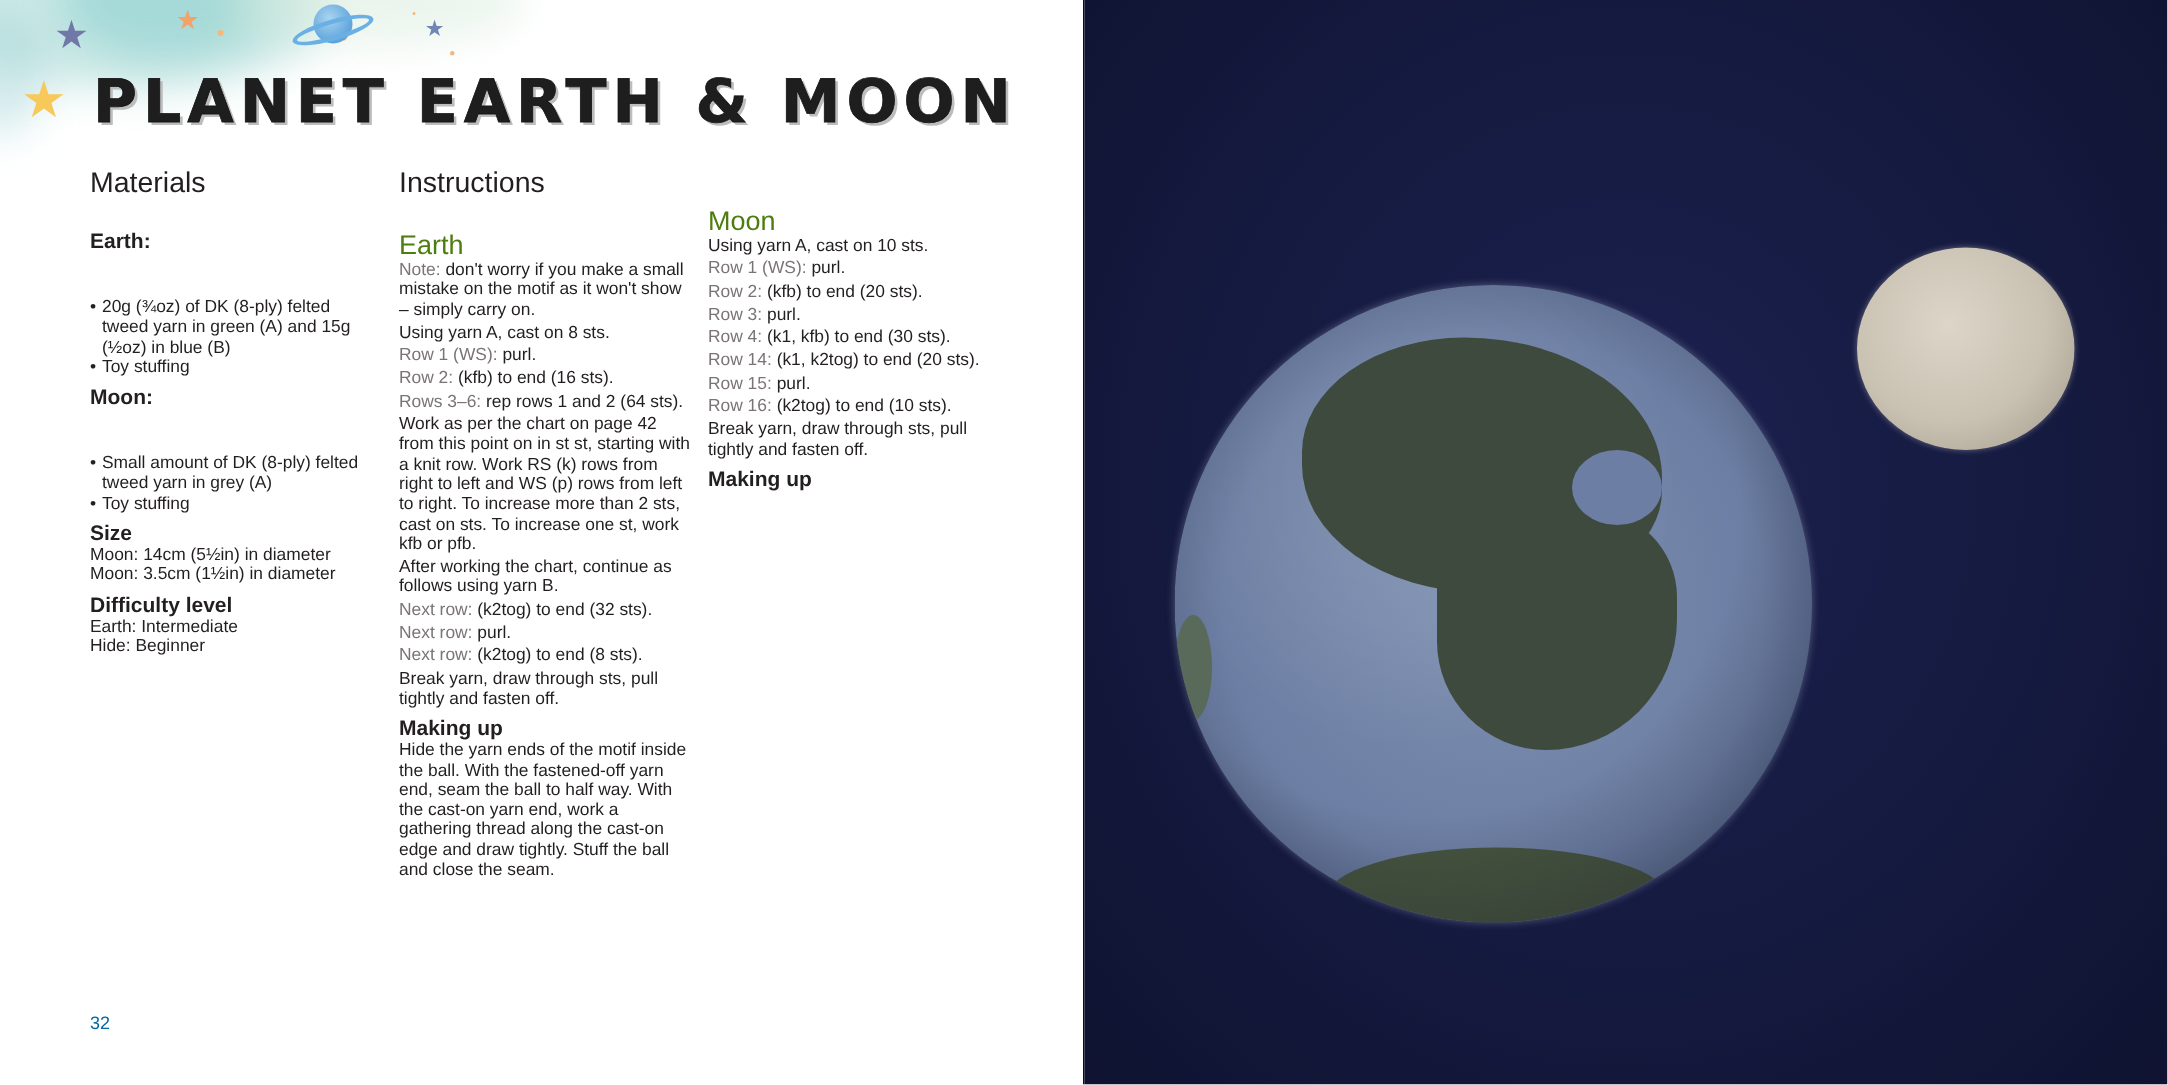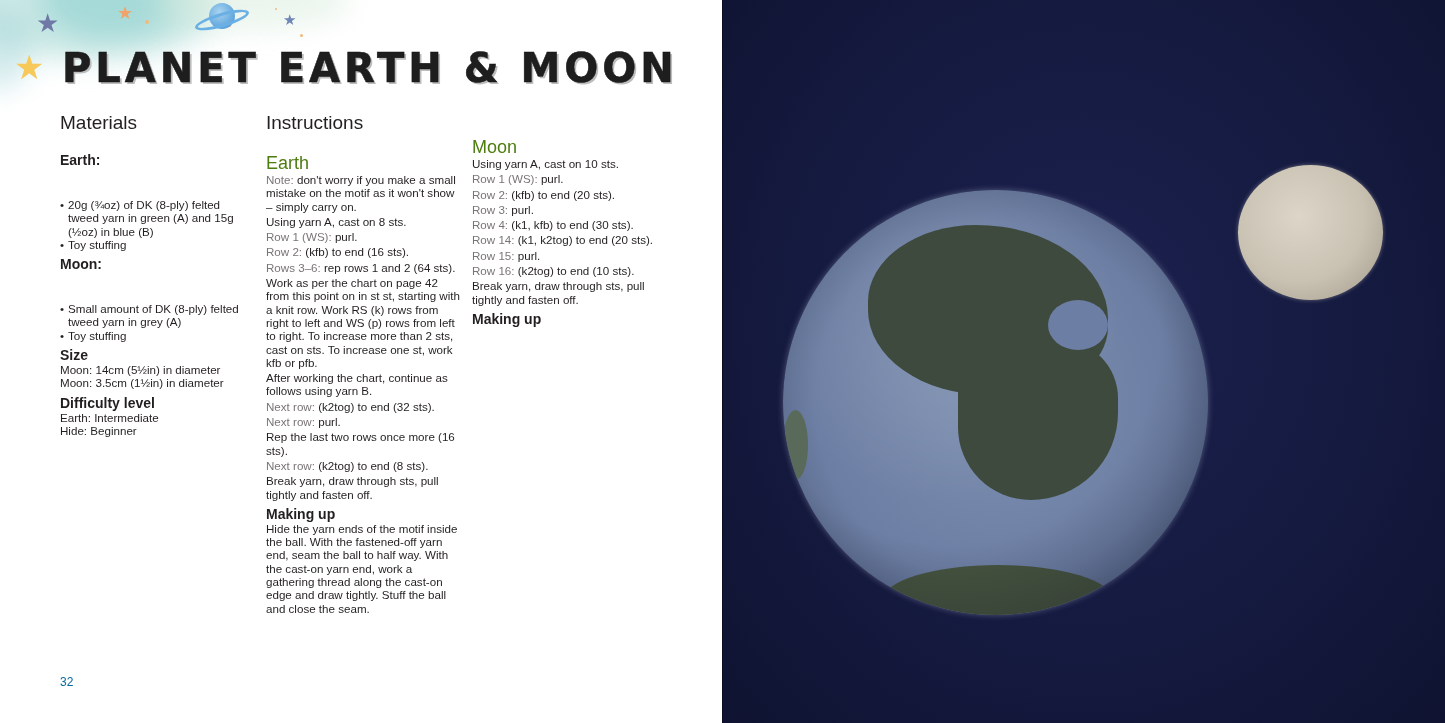--- a/index.html
+++ b/index.html
@@ -149,21 +149,20 @@
     <div>
       <p class="para"><span class="key">Note:</span><span> don't worry if you make a small mistake on the motif as it won't show – simply carry on.</span></p>
       <p class="para"><span class="key"></span><span>Using yarn A, cast on 8 sts.</span></p>
       <p class="para"><span class="key">Row 1 (WS):</span><span> purl.</span></p>
       <p class="para"><span class="key">Row 2:</span><span> (kfb) to end (16 sts).</span></p>
       <p class="para"><span class="key">Rows 3–6:</span><span> rep rows 1 and 2 (64 sts).</span></p>
       <p class="para"><span class="key"></span><span>Work as per the chart on page 42 from this point on in st st, starting with a knit row. Work RS (k) rows from right to left and WS (p) rows from left to right. To increase more than 2 sts, cast on sts. To increase one st, work kfb or pfb.</span></p>
       <p class="para"><span class="key"></span><span>After working the chart, continue as follows using yarn B.</span></p>
       <p class="para"><span class="key">Next row:</span><span> (k2tog) to end (32 sts).</span></p>
       <p class="para"><span class="key">Next row:</span><span> purl.</span></p>
-      <p class="para"><span class="key"></span><span>Rep the last two rows once more (16 sts).</span></p>
       <p class="para"><span class="key">Next row:</span><span> (k2tog) to end (8 sts).</span></p>
       <p class="para"><span class="key"></span><span>Break yarn, draw through sts, pull tightly and fasten off.</span></p>
     </div>
     <div class="label-bold">Making up</div>
     <p>Hide the yarn ends of the motif inside the ball. With the fastened-off yarn end, seam the ball to half way. With the cast-on yarn end, work a gathering thread along the cast-on edge and draw tightly. Stuff the ball and close the seam.</p>
   </div>
 
   <div class="col moon">
     <div class="sub-heading">Moon</div>
     <div>

